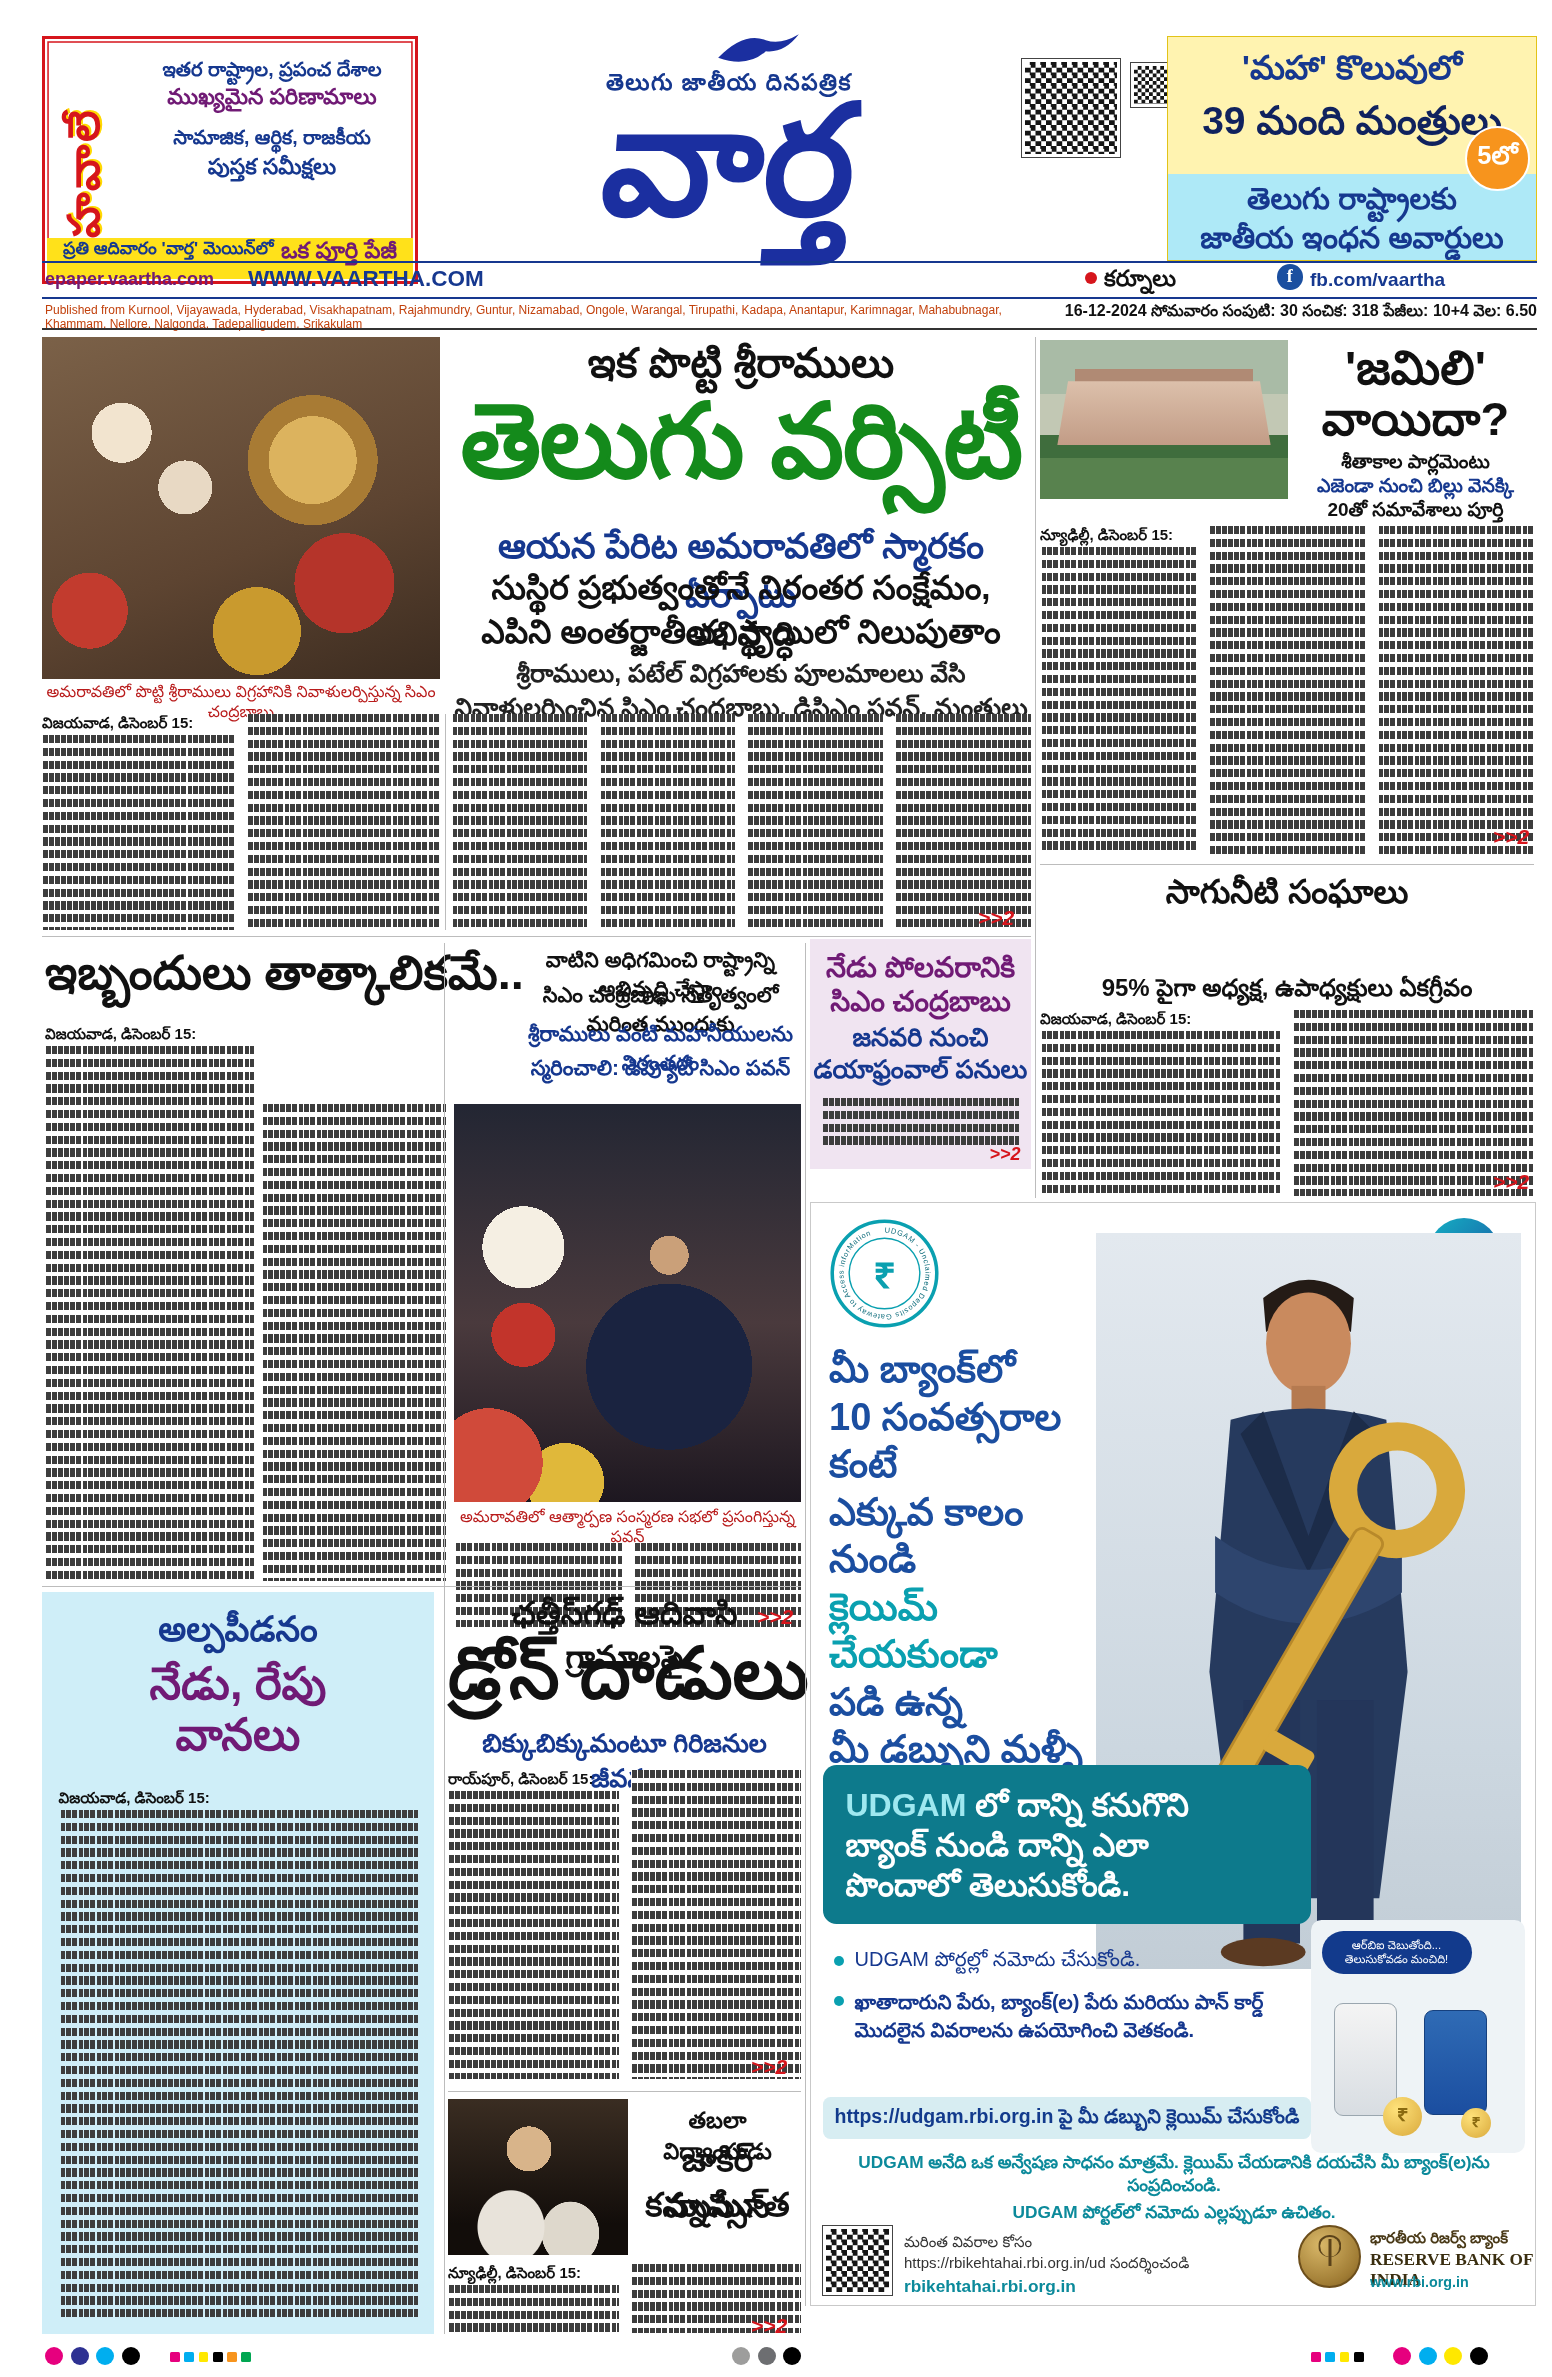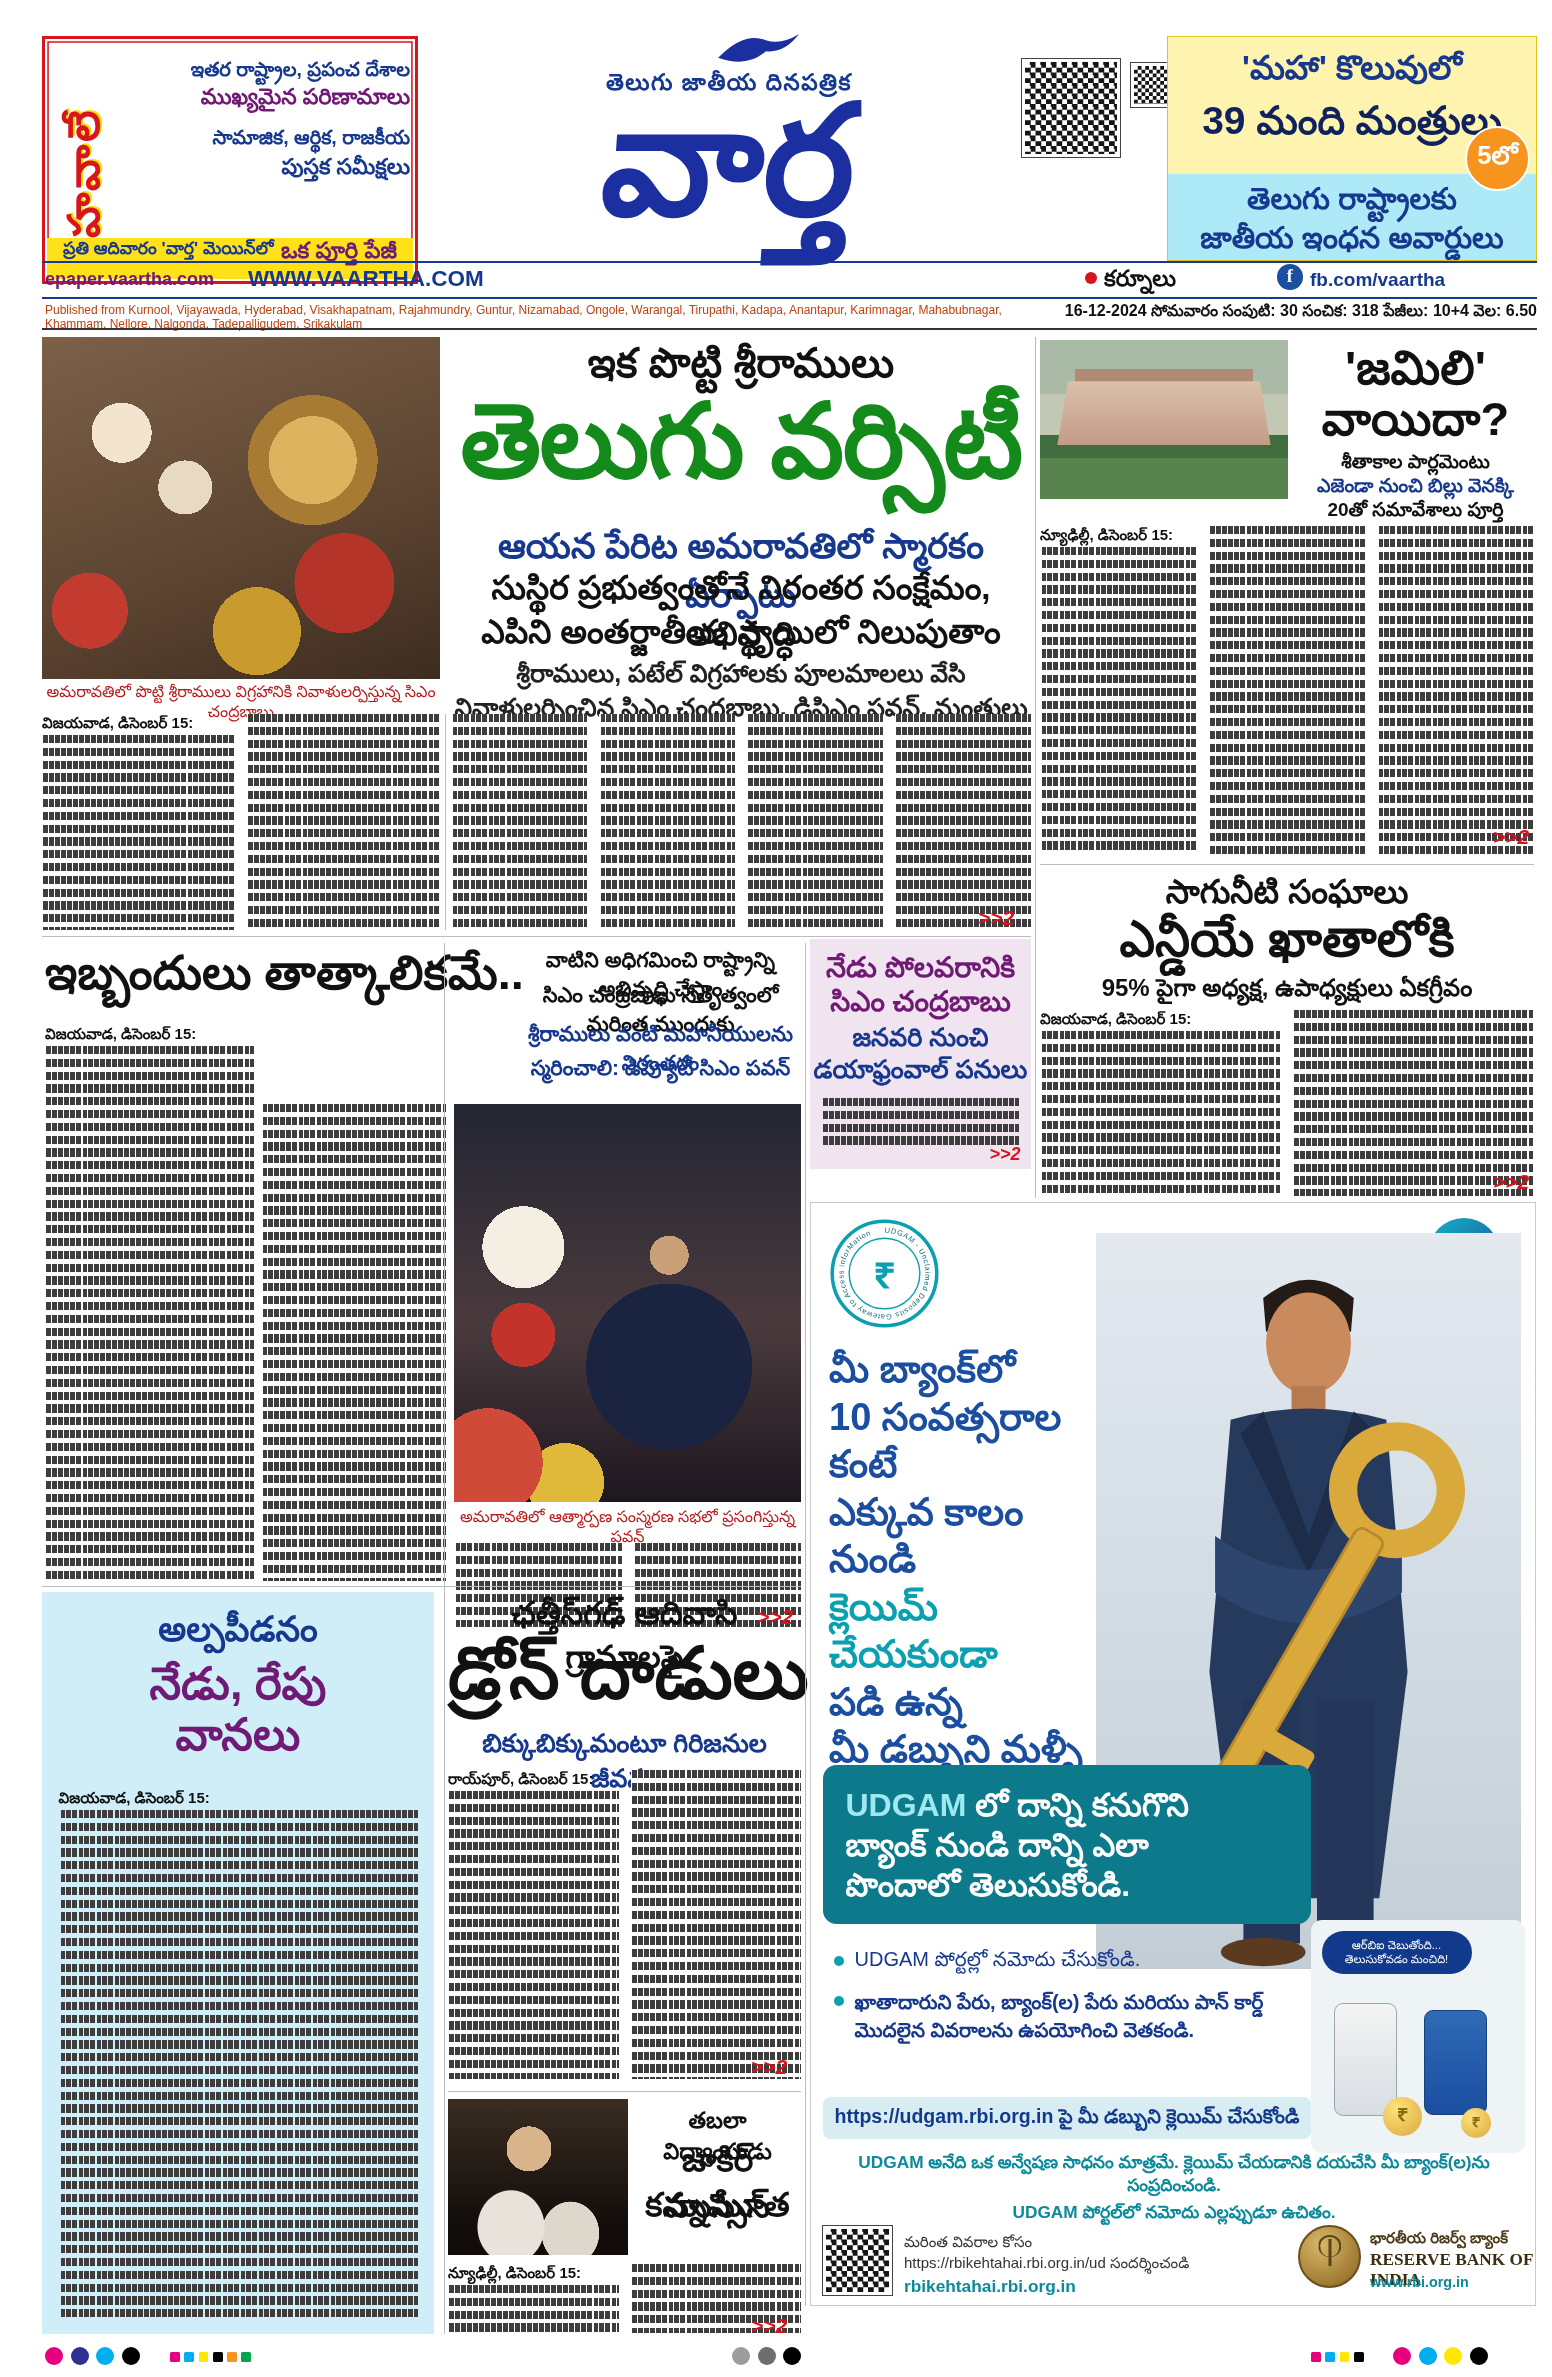--- a/index.html
+++ b/index.html
@@ -69,21 +69,21 @@
 .speech{position:absolute;background:#123a8c;color:#fff;border-radius:30px;font-size:11.3px;line-height:1.25;padding:7.5px 10.5px;text-align:center}
 .vert-brand{writing-mode:vertical-rl;transform:rotate(180deg);font-weight:700;color:#d6151c;text-shadow:1.5px 1.5px 0 #ffd900;letter-spacing:3px}
 </style>
 </head>
 <body>
 
 <div class="page">
 
   <div class="abs" style="left:42px;top:36px;width:376px;height:248px;border:3px solid #d6151c;box-shadow:inset 0 0 0 2.3px #fff,inset 0 0 0 3.8px #d6151c;background:#fff">
     <div class="abs vert-brand" style="left:9px;top:10.5px;height:188px;font-size:44px">హవాలే</div>
-    <div class="abs" style="left:89px;top:16.5px;width:276px;text-align:right">
+    <div class="abs" style="left:89px;top:16.5px;width:276px;text-align:center">
       <div class="navy b" style="font-size:19.5px;line-height:1.35">ఇతర రాష్ట్రాల, ప్రపంచ దేశాల</div>
       <div class="red b" style="font-size:22px;line-height:1.4">ముఖ్యమైన పరిణామాలు</div>
       <div class="navy b" style="font-size:19.5px;line-height:1.5;margin-top:10.5px">సామాజిక, ఆర్థిక, రాజకీయ</div>
       <div class="navy b" style="font-size:22px;line-height:1.4">పుస్తక సమీక్షలు</div>
     </div>
     <div class="abs" style="left:2.3px;right:2.3px;bottom:2.3px;height:41px;background:#ffe11a;display:flex;justify-content:center;gap:7.5px">
       <span class="navy b" style="font-size:17.3px">ప్రతి ఆదివారం 'వార్త' మెయిన్‌లో</span>
       <span class="red b" style="font-size:22.5px">ఒక పూర్తి పేజీ</span>
     </div>
   </div>
@@ -167,21 +167,20 @@
           <div class="sim"></div>
         </div>
       <div class="sim"></div>
       <div class="sim"></div>
     </div>
   </div>
   <div class="more" style="left:1493px;top:825px">&gt;&gt;2</div>
   <div class="hr" style="left:1040px;top:864px;width:494px"></div>
 
   <div class="abs c b" style="left:1040px;top:873px;width:494px;font-size:33px">సాగునీటి సంఘాలు</div>
-  <div class="abs c b" style="left:1040px;top:910px;width:494px;font-size:50px">ఎన్డీయే ఖాతాలోకి</div>
   <div class="abs c b" style="left:1040px;top:974px;width:494px;font-size:24px">95% పైగా అధ్యక్ష, ఉపాధ్యక్షులు ఏకగ్రీవం</div>
   <div class="abs" style="left:1040px;top:1010px;width:494px;height:186px">
     <div class="cols">
       <div class="colwrap">
           <span class="dateline">విజయవాడ, డిసెంబర్ 15:</span>
           <div class="sim"></div>
         </div>
       <div class="sim"></div>
     </div>
   </div>

